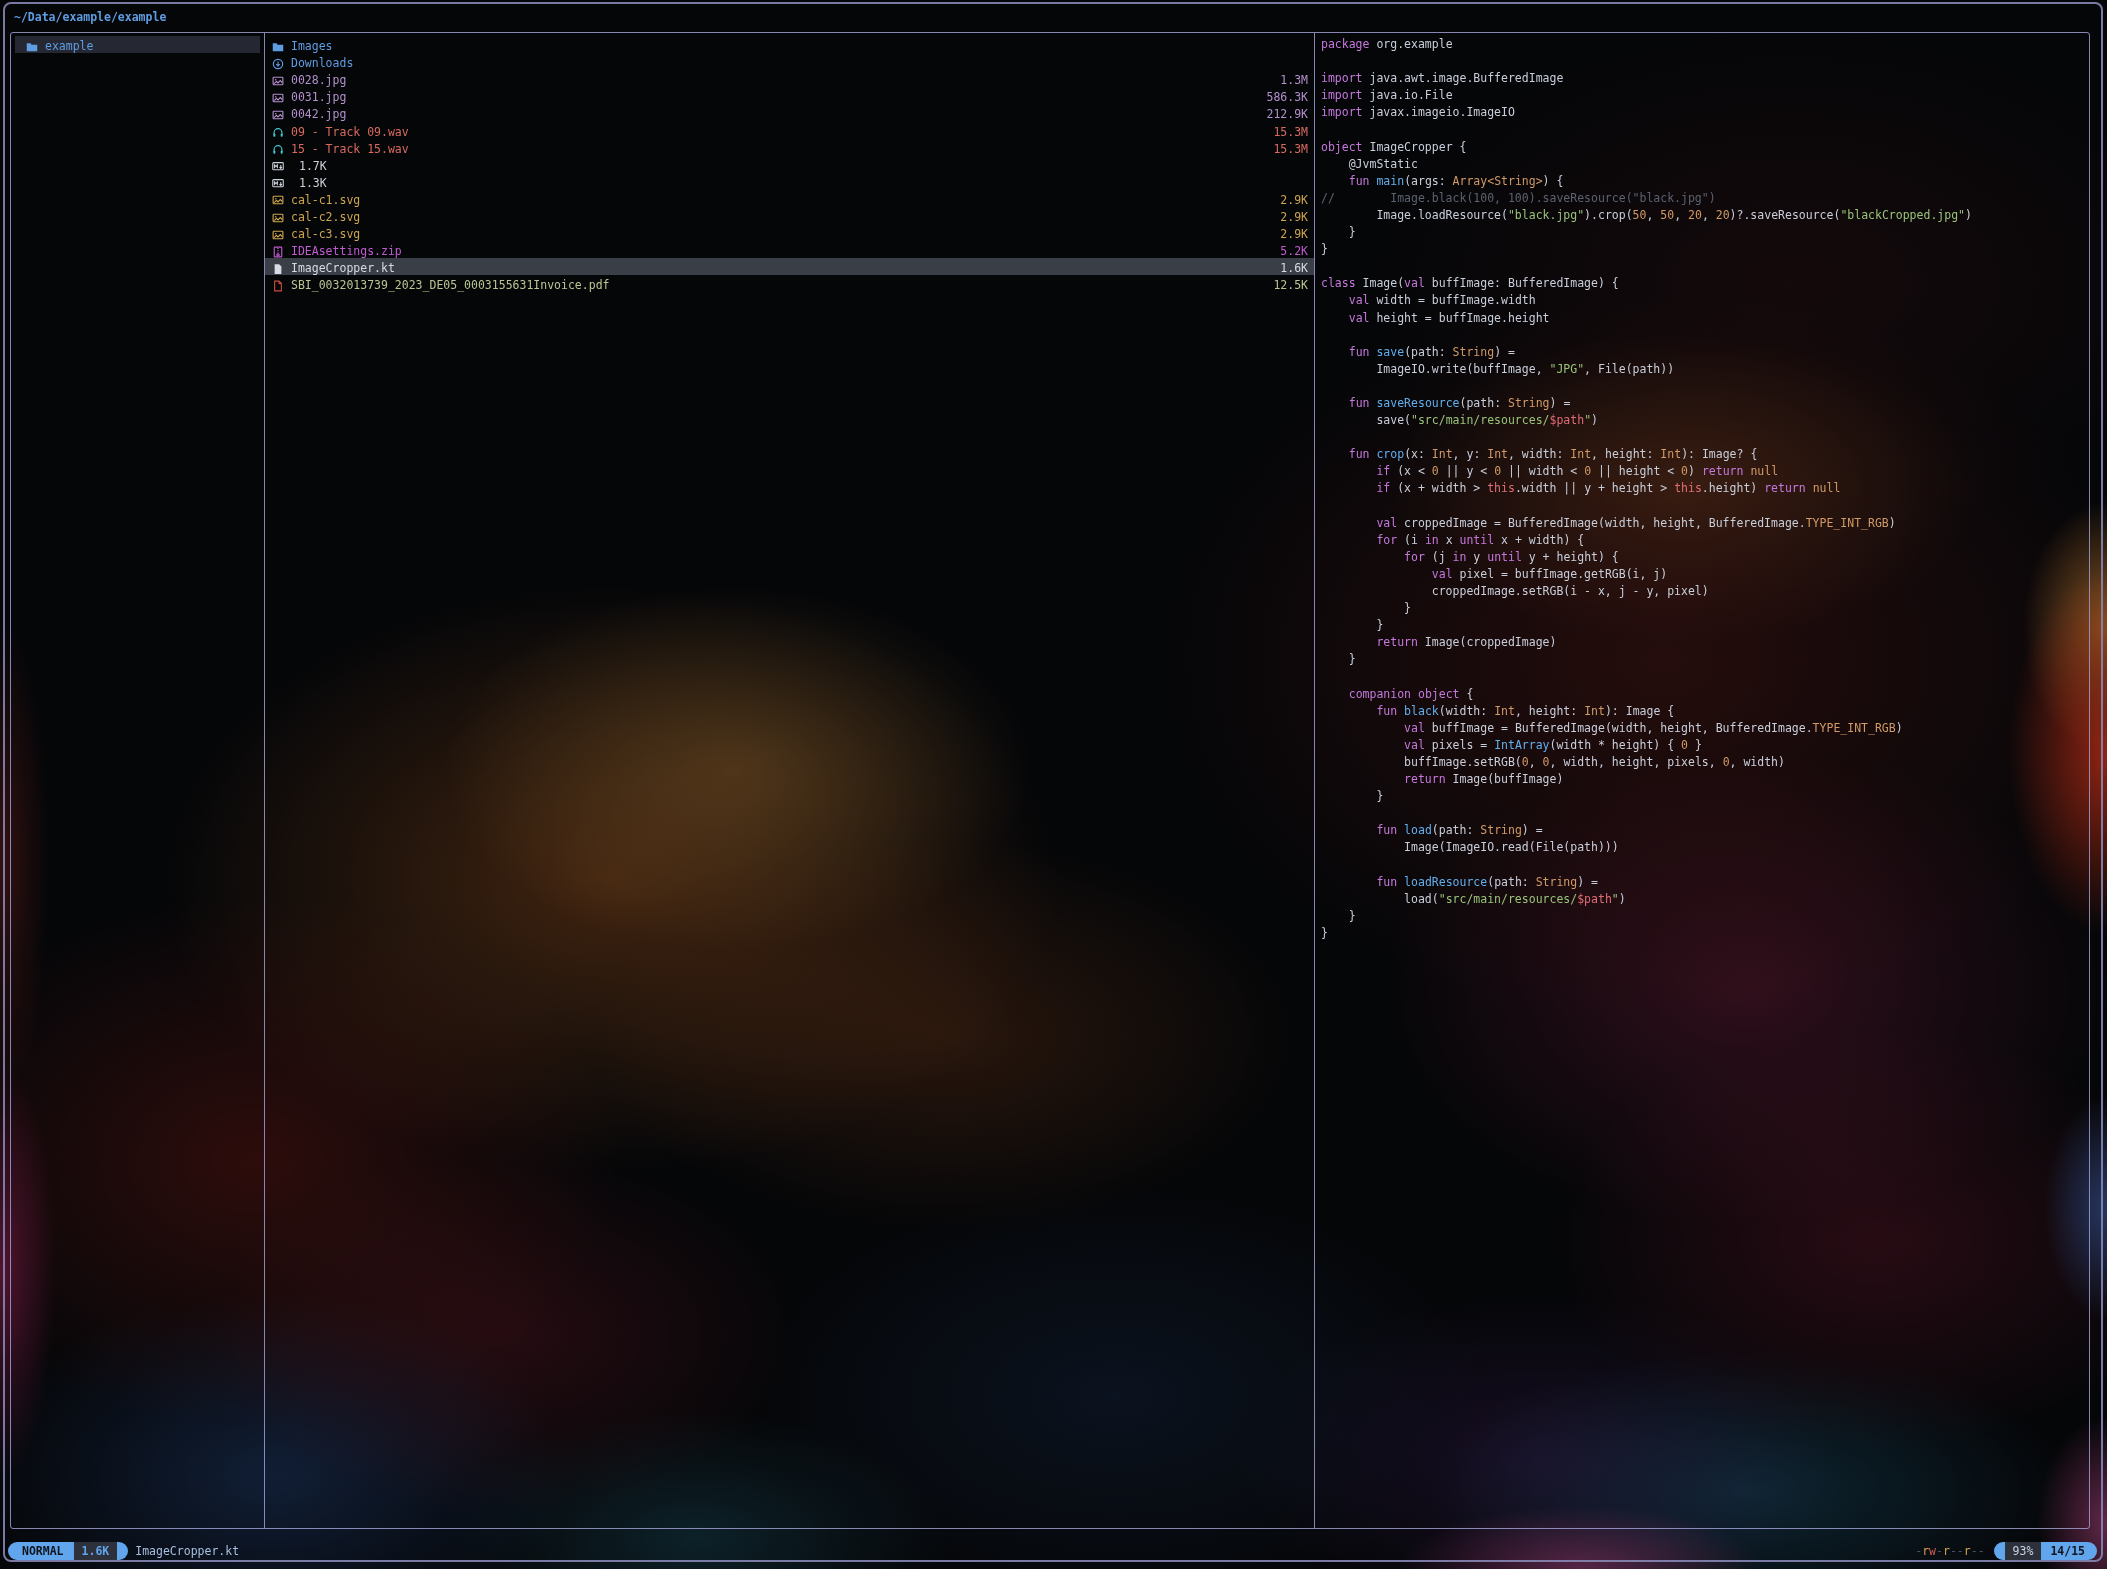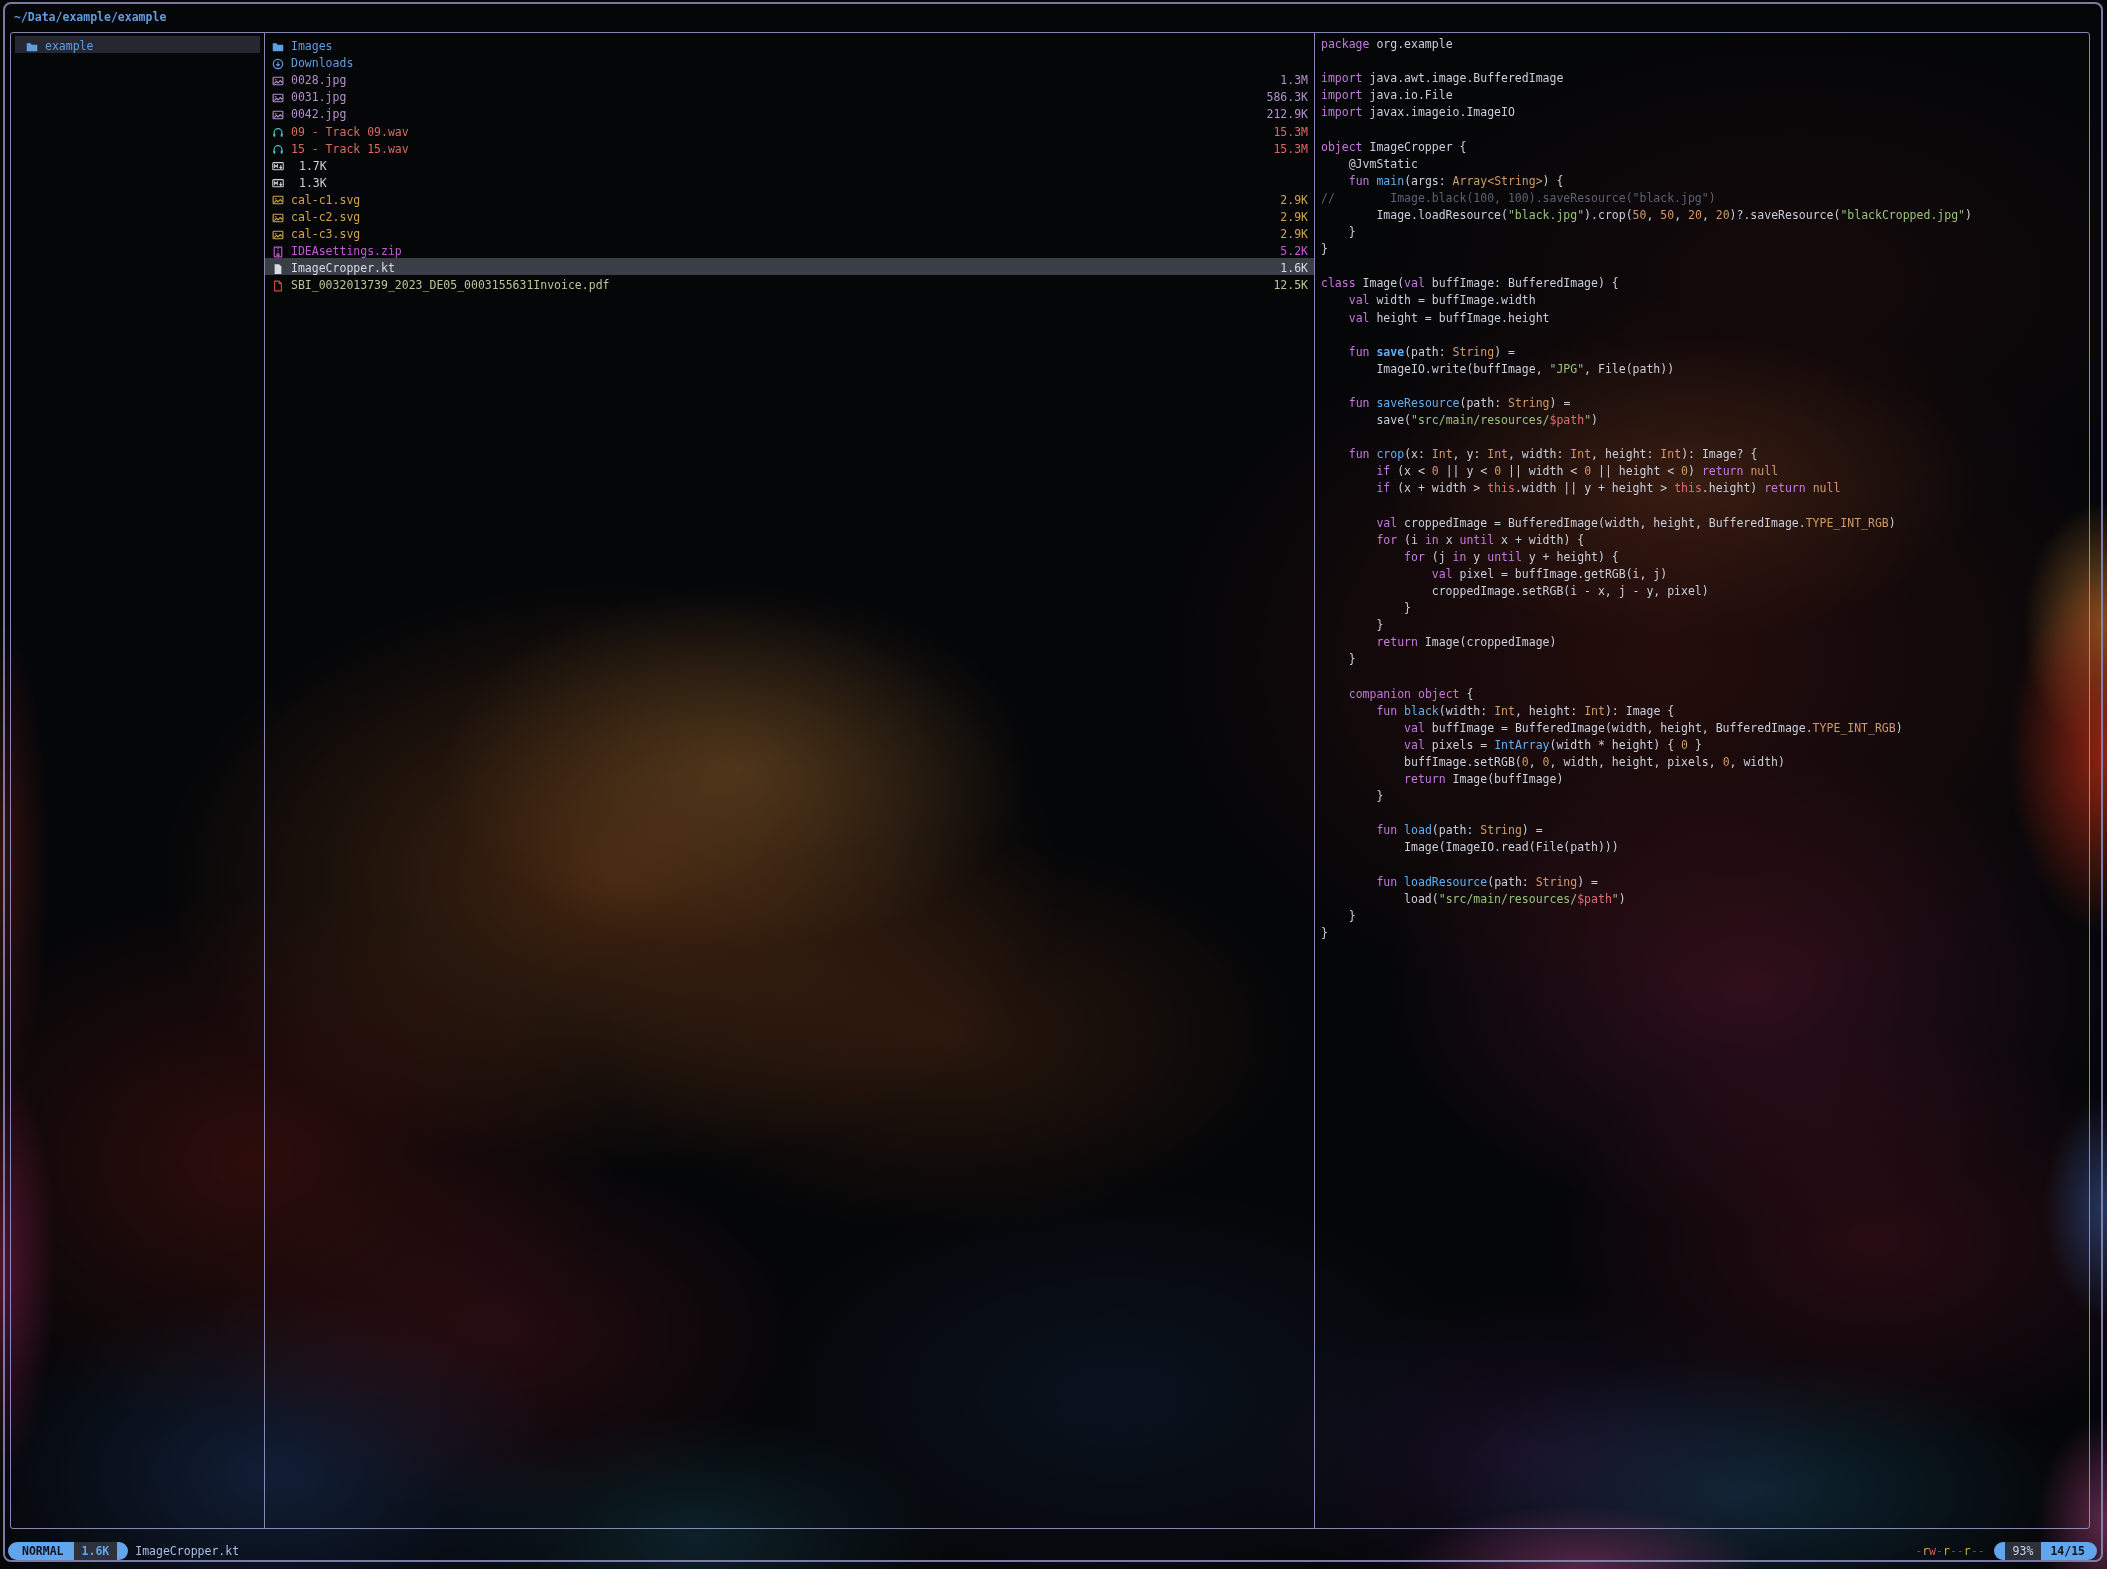--- a/index.html
+++ b/index.html
@@ -176,21 +176,21 @@
       <div class="code-line"><span style="color: rgb(201, 206, 219);">    </span><span style="color: rgb(198, 120, 221);">fun</span><span style="color: rgb(201, 206, 219);"> </span><span style="color: rgb(97, 175, 239);">main</span><span style="color: rgb(201, 206, 219);">(args: </span><span style="color: rgb(209, 154, 102);">Array&lt;String&gt;</span><span style="color: rgb(201, 206, 219);">) {</span></div>
       <div class="code-line"><span style="color: rgb(91, 98, 112);">//        Image.black(100, 100).saveResource("black.jpg")</span></div>
       <div class="code-line"><span style="color: rgb(201, 206, 219);">        Image.loadResource(</span><span style="color: rgb(152, 195, 121);">"black.jpg"</span><span style="color: rgb(201, 206, 219);">).crop(</span><span style="color: rgb(209, 154, 102);">50</span><span style="color: rgb(201, 206, 219);">, </span><span style="color: rgb(209, 154, 102);">50</span><span style="color: rgb(201, 206, 219);">, </span><span style="color: rgb(209, 154, 102);">20</span><span style="color: rgb(201, 206, 219);">, </span><span style="color: rgb(209, 154, 102);">20</span><span style="color: rgb(201, 206, 219);">)?.saveResource(</span><span style="color: rgb(152, 195, 121);">"blackCropped.jpg"</span><span style="color: rgb(201, 206, 219);">)</span></div>
       <div class="code-line"><span style="color: rgb(201, 206, 219);">    }</span></div>
       <div class="code-line"><span style="color: rgb(201, 206, 219);">}</span></div>
       <div class="code-line"><span style="color: rgb(201, 206, 219);"> </span></div>
       <div class="code-line"><span style="color: rgb(198, 120, 221);">class</span><span style="color: rgb(201, 206, 219);"> Image(</span><span style="color: rgb(198, 120, 221);">val</span><span style="color: rgb(201, 206, 219);"> buffImage: BufferedImage) {</span></div>
       <div class="code-line"><span style="color: rgb(201, 206, 219);">    </span><span style="color: rgb(198, 120, 221);">val</span><span style="color: rgb(201, 206, 219);"> width = buffImage.width</span></div>
       <div class="code-line"><span style="color: rgb(201, 206, 219);">    </span><span style="color: rgb(198, 120, 221);">val</span><span style="color: rgb(201, 206, 219);"> height = buffImage.height</span></div>
       <div class="code-line"><span style="color: rgb(201, 206, 219);"> </span></div>
-      <div class="code-line"><span style="color: rgb(201, 206, 219);">    </span><span style="color: rgb(198, 120, 221);">fun</span><span style="color: rgb(201, 206, 219);"> </span><span style="color: rgb(97, 175, 239); font-weight: bold;">save</span><span style="color: rgb(201, 206, 219);">(path: </span><span style="color: rgb(209, 154, 102);">String</span><span style="color: rgb(201, 206, 219);">) =</span></div>
+      <div class="code-line"><span style="color: rgb(201, 206, 219);">    </span><span style="color: rgb(198, 120, 221);">fun</span><span style="color: rgb(201, 206, 219);"> </span><span style="color: rgb(97, 175, 239);">save</span><span style="color: rgb(201, 206, 219);">(path: </span><span style="color: rgb(209, 154, 102);">String</span><span style="color: rgb(201, 206, 219);">) =</span></div>
       <div class="code-line"><span style="color: rgb(201, 206, 219);">        ImageIO.write(buffImage, </span><span style="color: rgb(152, 195, 121);">"JPG"</span><span style="color: rgb(201, 206, 219);">, File(path))</span></div>
       <div class="code-line"><span style="color: rgb(201, 206, 219);"> </span></div>
       <div class="code-line"><span style="color: rgb(201, 206, 219);">    </span><span style="color: rgb(198, 120, 221);">fun</span><span style="color: rgb(201, 206, 219);"> </span><span style="color: rgb(97, 175, 239);">saveResource</span><span style="color: rgb(201, 206, 219);">(path: </span><span style="color: rgb(209, 154, 102);">String</span><span style="color: rgb(201, 206, 219);">) =</span></div>
       <div class="code-line"><span style="color: rgb(201, 206, 219);">        save(</span><span style="color: rgb(152, 195, 121);">"src/main/resources/</span><span style="color: rgb(224, 108, 117);">$path</span><span style="color: rgb(152, 195, 121);">"</span><span style="color: rgb(201, 206, 219);">)</span></div>
       <div class="code-line"><span style="color: rgb(201, 206, 219);"> </span></div>
       <div class="code-line"><span style="color: rgb(201, 206, 219);">    </span><span style="color: rgb(198, 120, 221);">fun</span><span style="color: rgb(201, 206, 219);"> </span><span style="color: rgb(97, 175, 239);">crop</span><span style="color: rgb(201, 206, 219);">(x: </span><span style="color: rgb(209, 154, 102);">Int</span><span style="color: rgb(201, 206, 219);">, y: </span><span style="color: rgb(209, 154, 102);">Int</span><span style="color: rgb(201, 206, 219);">, width: </span><span style="color: rgb(209, 154, 102);">Int</span><span style="color: rgb(201, 206, 219);">, height: </span><span style="color: rgb(209, 154, 102);">Int</span><span style="color: rgb(201, 206, 219);">): Image? {</span></div>
       <div class="code-line"><span style="color: rgb(201, 206, 219);">        </span><span style="color: rgb(198, 120, 221);">if</span><span style="color: rgb(201, 206, 219);"> (x &lt; </span><span style="color: rgb(209, 154, 102);">0</span><span style="color: rgb(201, 206, 219);"> || y &lt; </span><span style="color: rgb(209, 154, 102);">0</span><span style="color: rgb(201, 206, 219);"> || width &lt; </span><span style="color: rgb(209, 154, 102);">0</span><span style="color: rgb(201, 206, 219);"> || height &lt; </span><span style="color: rgb(209, 154, 102);">0</span><span style="color: rgb(201, 206, 219);">) </span><span style="color: rgb(198, 120, 221);">return</span><span style="color: rgb(201, 206, 219);"> </span><span style="color: rgb(209, 154, 102);">null</span></div>
       <div class="code-line"><span style="color: rgb(201, 206, 219);">        </span><span style="color: rgb(198, 120, 221);">if</span><span style="color: rgb(201, 206, 219);"> (x + width &gt; </span><span style="color: rgb(224, 108, 117);">this</span><span style="color: rgb(201, 206, 219);">.width || y + height &gt; </span><span style="color: rgb(224, 108, 117);">this</span><span style="color: rgb(201, 206, 219);">.height) </span><span style="color: rgb(198, 120, 221);">return</span><span style="color: rgb(201, 206, 219);"> </span><span style="color: rgb(209, 154, 102);">null</span></div>
       <div class="code-line"><span style="color: rgb(201, 206, 219);"> </span></div>
       <div class="code-line"><span style="color: rgb(201, 206, 219);">        </span><span style="color: rgb(198, 120, 221);">val</span><span style="color: rgb(201, 206, 219);"> croppedImage = BufferedImage(width, height, BufferedImage.</span><span style="color: rgb(209, 154, 102);">TYPE_INT_RGB</span><span style="color: rgb(201, 206, 219);">)</span></div>

